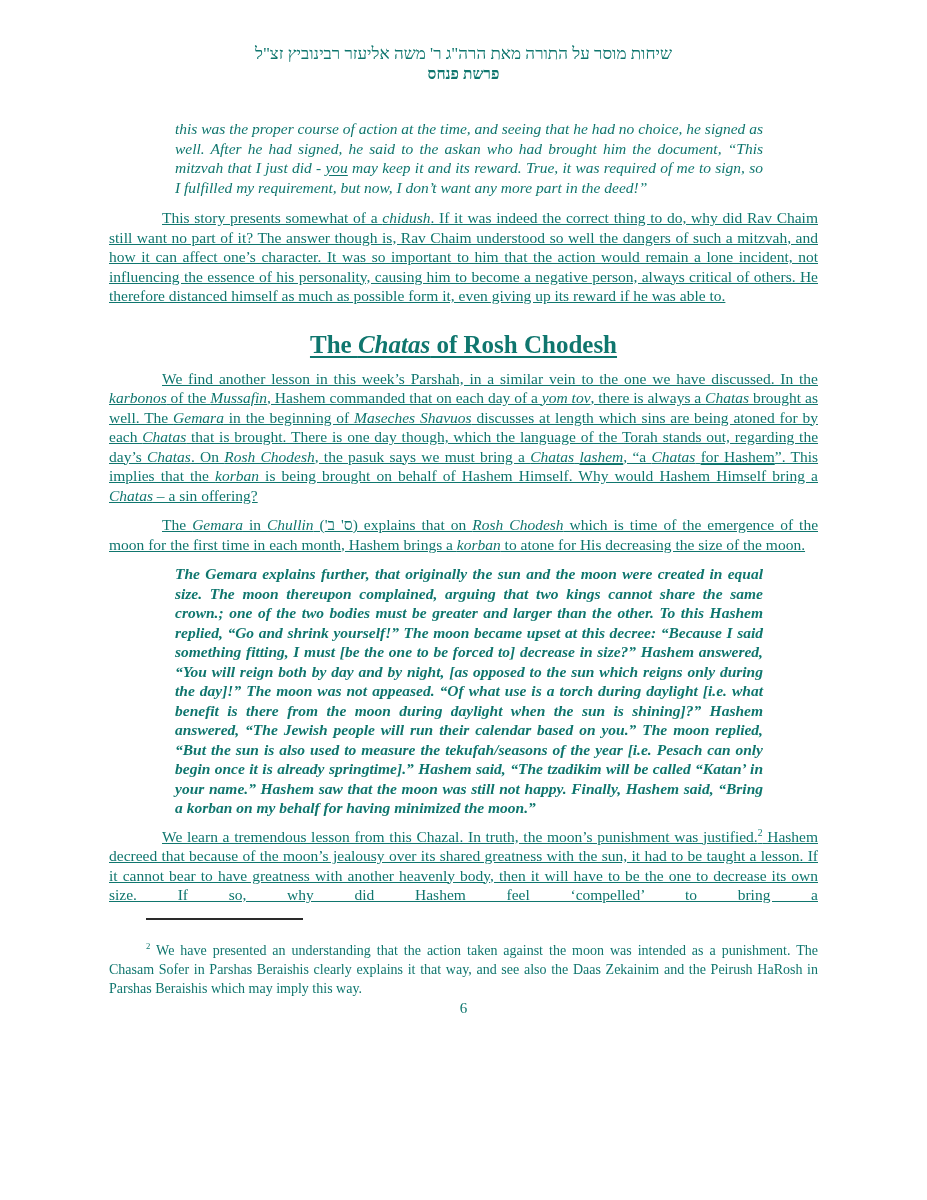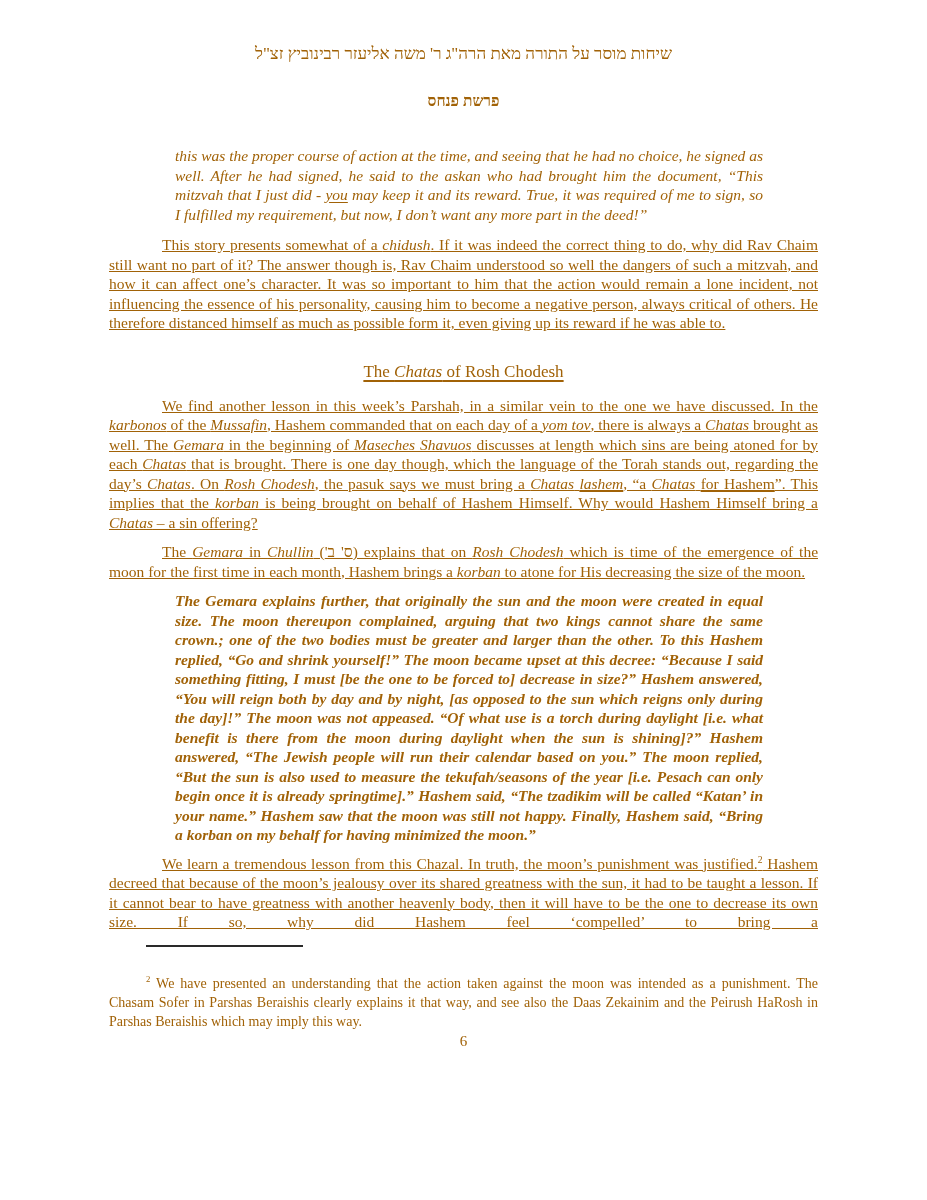--- a/index.html
+++ b/index.html
@@ -11,38 +11,37 @@
     overflow: hidden;
   }
   .page {
     box-sizing: border-box;
     width: 927px;
     height: 1160px;
     padding: 44px 109px 4px 109px;
     font-family: "Liberation Serif", "DejaVu Serif", "DejaVu Sans", serif;
     font-size: 15.5px;
     line-height: 19.5px;
-    color: #a16207;
+    color: #0f766e;
   }
   .heb-title {
     text-align: center;
     direction: rtl;
     font-size: 17px;
     line-height: 20px;
     font-family: "Liberation Serif", "DejaVu Serif", "DejaVu Sans", serif;
   }
   .heb-parshah {
     text-align: center;
     direction: rtl;
     font-size: 15.5px;
     line-height: 19px;
     font-weight: bold;
     margin-bottom: 36px;
     font-family: "Liberation Serif", "DejaVu Serif", "DejaVu Sans", serif;
-    margin-top: 27px;
   }
   p.body-par {
     margin: 0 0 10px 0;
     text-align: justify;
     text-indent: 53px;
     text-decoration: underline;
   }
   p.body-par.cont {
     text-align-last: justify;
     margin-bottom: 8px;
@@ -52,35 +51,35 @@
     text-align: justify;
     font-style: italic;
   }
   blockquote.doc-quote.moon {
     margin-bottom: 9px;
     font-weight: bold;
   }
   h2.section-heading {
     margin: 27px 0 13px 0;
     text-align: center;
-    font-size: 17px;
+    font-size: 25px;
     line-height: 23px;
-    font-weight: normal;
+    font-weight: bold;
     text-decoration: underline;
     text-decoration-thickness: 2px;
     text-underline-offset: 3px;
   }
   .footnote-sep {
     margin: 13px 0 0 37px;
     width: 157px;
     height: 2px;
     background: #2a2a2a;
   }
   .footnote {
-    margin-top: 27px;
+    margin-top: 21px;
     font-size: 14px;
     line-height: 19.3px;
     text-align: justify;
     text-indent: 37px;
   }
   .page-number {
     text-align: center;
     font-size: 15px;
     line-height: 18px;
     margin-top: 1px;

